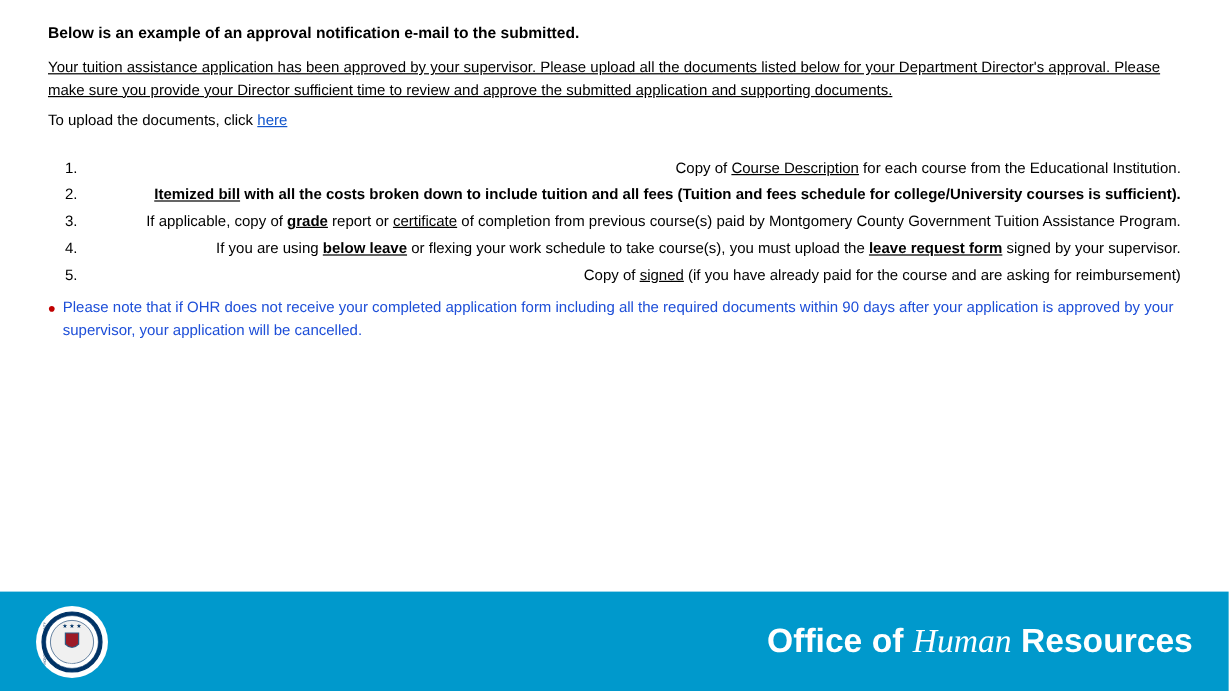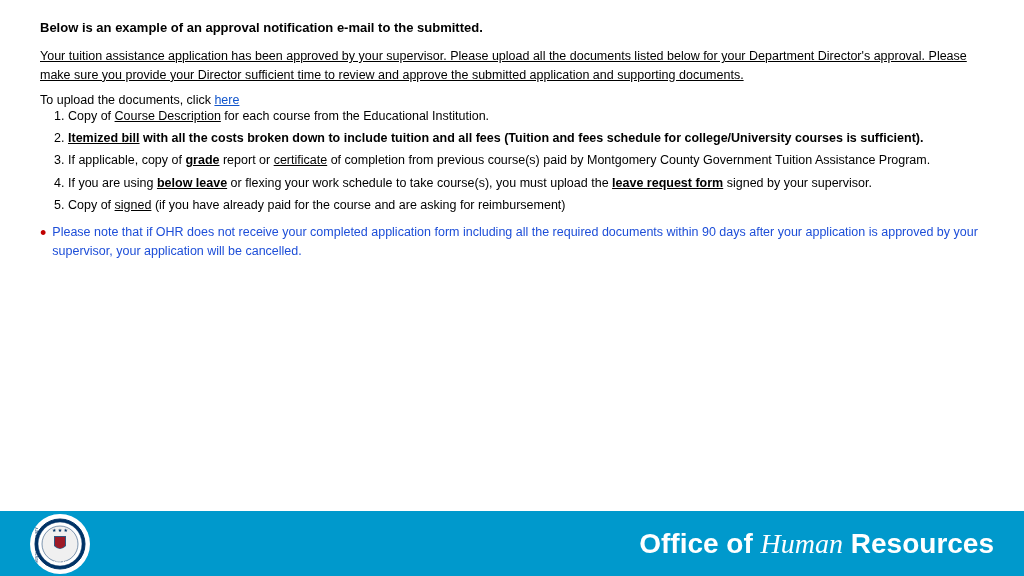--- a/index.html
+++ b/index.html
@@ -33,30 +33,31 @@
     .intro-text {
       font-size: 12.5px;
       color: #000;
       line-height: 1.5;
       margin-bottom: 8px;
       text-decoration: underline;
     }
     .upload-text {
       font-size: 12.5px;
       color: #000;
-      margin-bottom: 0;
+      margin-bottom: 24px;
     }
     .upload-text a {
       color: #1155CC;
       text-decoration: underline;
     }
     .numbered-list {
       margin-left: 28px;
       font-size: 12.5px;
       line-height: 1.55;
+      text-align: right;
     }
     .numbered-list li {
       margin-bottom: 3px;
       color: #000;
     }
     .numbered-list li strong {
       font-weight: bold;
     }
     .underline {
       text-decoration: underline;
@@ -77,21 +78,21 @@
       line-height: 1.2;
       flex-shrink: 0;
     }
     .bullet-text {
       font-size: 12.5px;
       color: #1d4ed8;
       line-height: 1.5;
     }
     .footer {
       background: #0099cc;
-      height: 65px;
+      height: 83px;
       display: flex;
       align-items: center;
       padding: 0 30px;
       position: relative;
       flex-shrink: 0;
     }
     .footer-logo-circle {
       width: 60px;
       height: 60px;
       border-radius: 50%;

